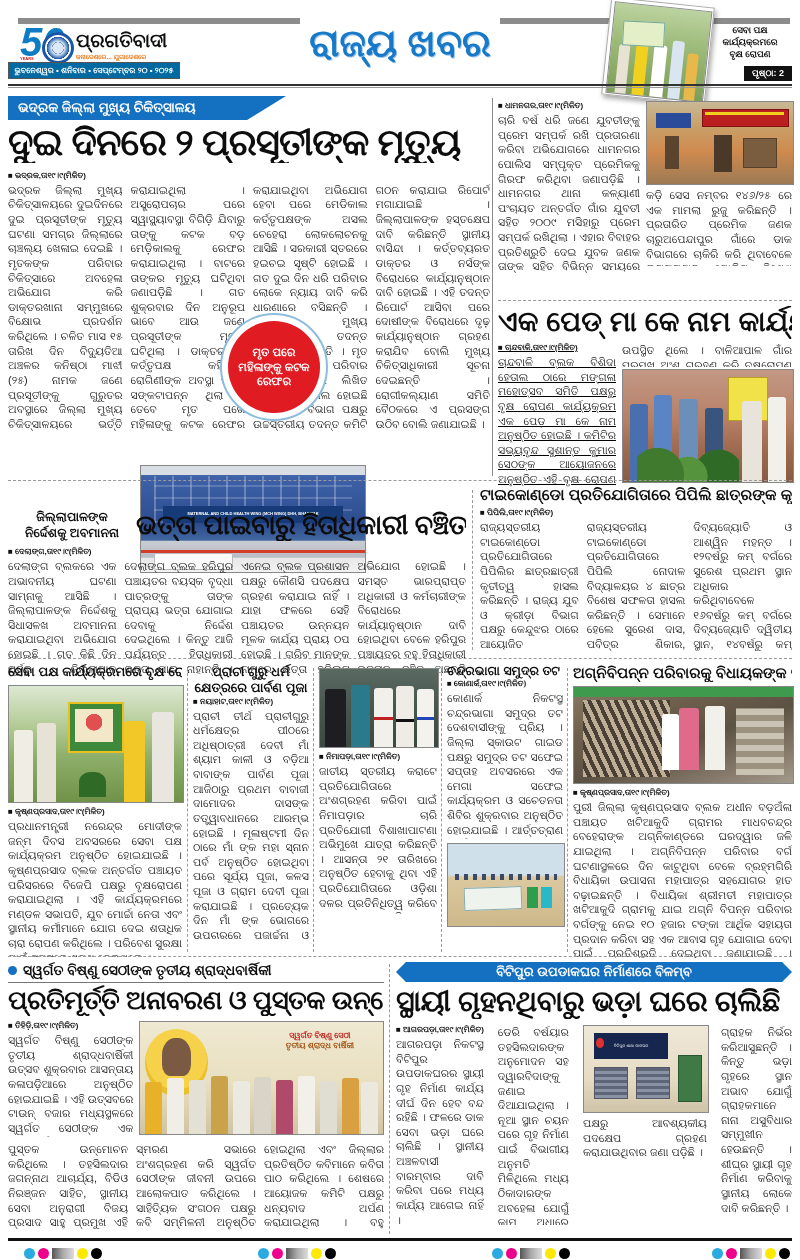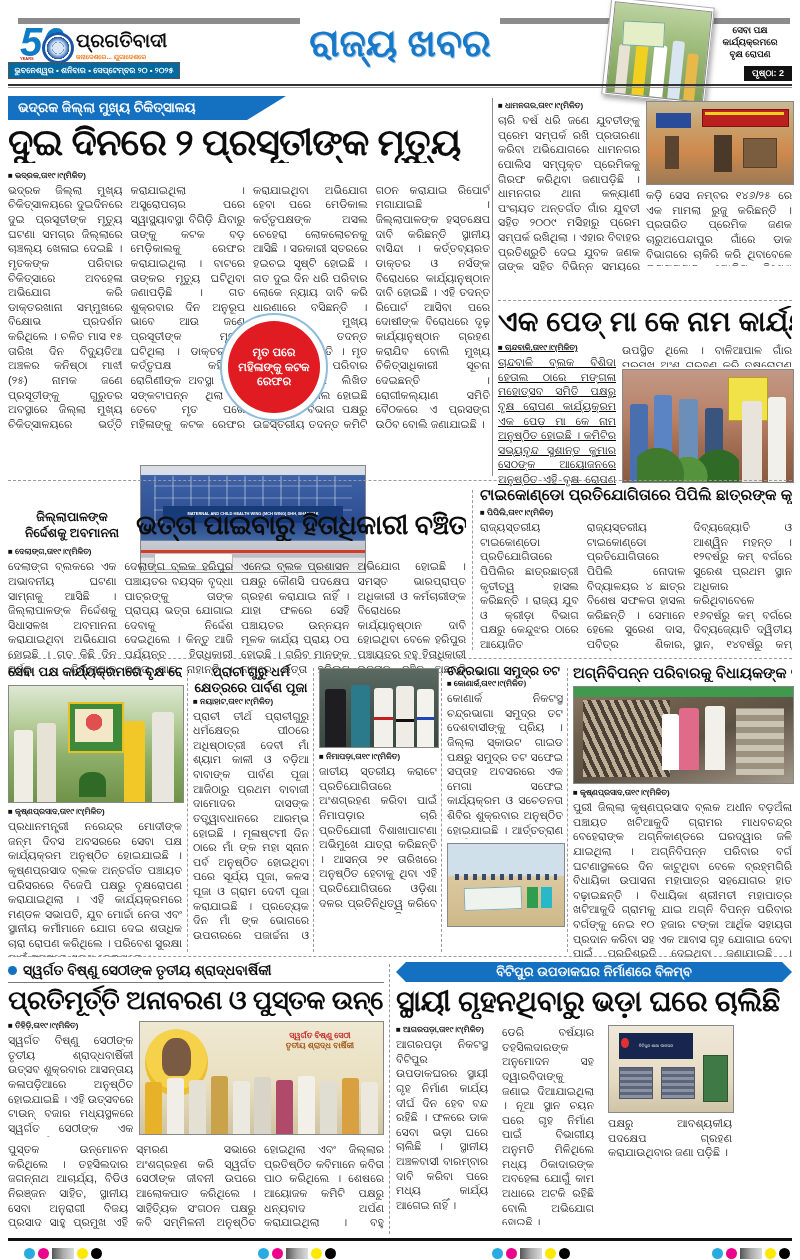--- a/index.html
+++ b/index.html
@@ -281,20 +281,21 @@
       <div style="width:124px;">
         <div class="photo" style="width:124px;height:86px;background:linear-gradient(180deg,#efe8d8 0%,#e6dcc4 60%,#cfc4a8 100%);">
           <span style="position:absolute;left:8%;top:8%;width:60%;height:30%;background:#16264e;display:flex;align-items:center;justify-content:center;color:#fff;font-size:4px;">ବିଟିପୁର ଶାଖା ଡାକଘର</span>
           <span style="position:absolute;left:10%;top:14%;width:6%;height:12%;background:#e03030;border-radius:50%;"></span>
           <span style="position:absolute;left:8%;top:48%;width:26%;height:34%;background:repeating-linear-gradient(0deg,#8a93a4 0 3px,#5d6678 3px 6px);border:1px solid #556;"></span>
           <span style="position:absolute;left:42%;top:48%;width:26%;height:34%;background:repeating-linear-gradient(0deg,#8a93a4 0 3px,#5d6678 3px 6px);border:1px solid #556;"></span>
           <span style="position:absolute;left:76%;top:34%;width:18%;height:52%;background:#3f7a46;border:1px solid #2a5530;"></span>
         </div>
         <div class="txt" style="height:108px;margin-top:3px;">ପକ୍ଷରୁ ଆବଶ୍ୟକୀୟ ପଦକ୍ଷେପ ଗ୍ରହଣ କରାଯାଉଥିବାର ଜଣା ପଡ଼ିଛି ।</div>
       </div>
+      <div class="txt" style="width:92px;height:200px;">ଗ୍ରାହକ ନିର୍ଭର କରିଆସୁଛନ୍ତି । କିନ୍ତୁ ଭଡ଼ା ଗୃହରେ ସ୍ଥାନ ଅଭାବ ଯୋଗୁଁ ଗ୍ରାହକମାନେ ନାନା ଅସୁବିଧାର ସମ୍ମୁଖୀନ ହେଉଛନ୍ତି । ଶୀଘ୍ର ସ୍ଥାୟୀ ଗୃହ ନିର୍ମାଣ କରିବାକୁ ସ୍ଥାନୀୟ ଲୋକେ ଦାବି କରିଛନ୍ତି ।</div>
     </div>
   </div>
 
   <div class="abs" style="left:8px;top:1238px;width:784px;height:3px;background:#111;"></div>
   <div class="abs" style="left:24px;top:1245px;">
     <span class="dot" style="background:#29abe2;"></span><span class="dot" style="background:#ec008c;"></span><span class="grayGrad"></span><span class="dot" style="background:#ffe800;"></span><span class="dot" style="background:#000;"></span>
   </div>
   <div class="abs" style="left:258px;top:1245px;">
     <span class="dot" style="background:#29abe2;"></span><span class="dot" style="background:#ec008c;"></span><span class="grayGrad"></span><span class="dot" style="background:#ffe800;"></span><span class="dot" style="background:#000;"></span>
   </div>

